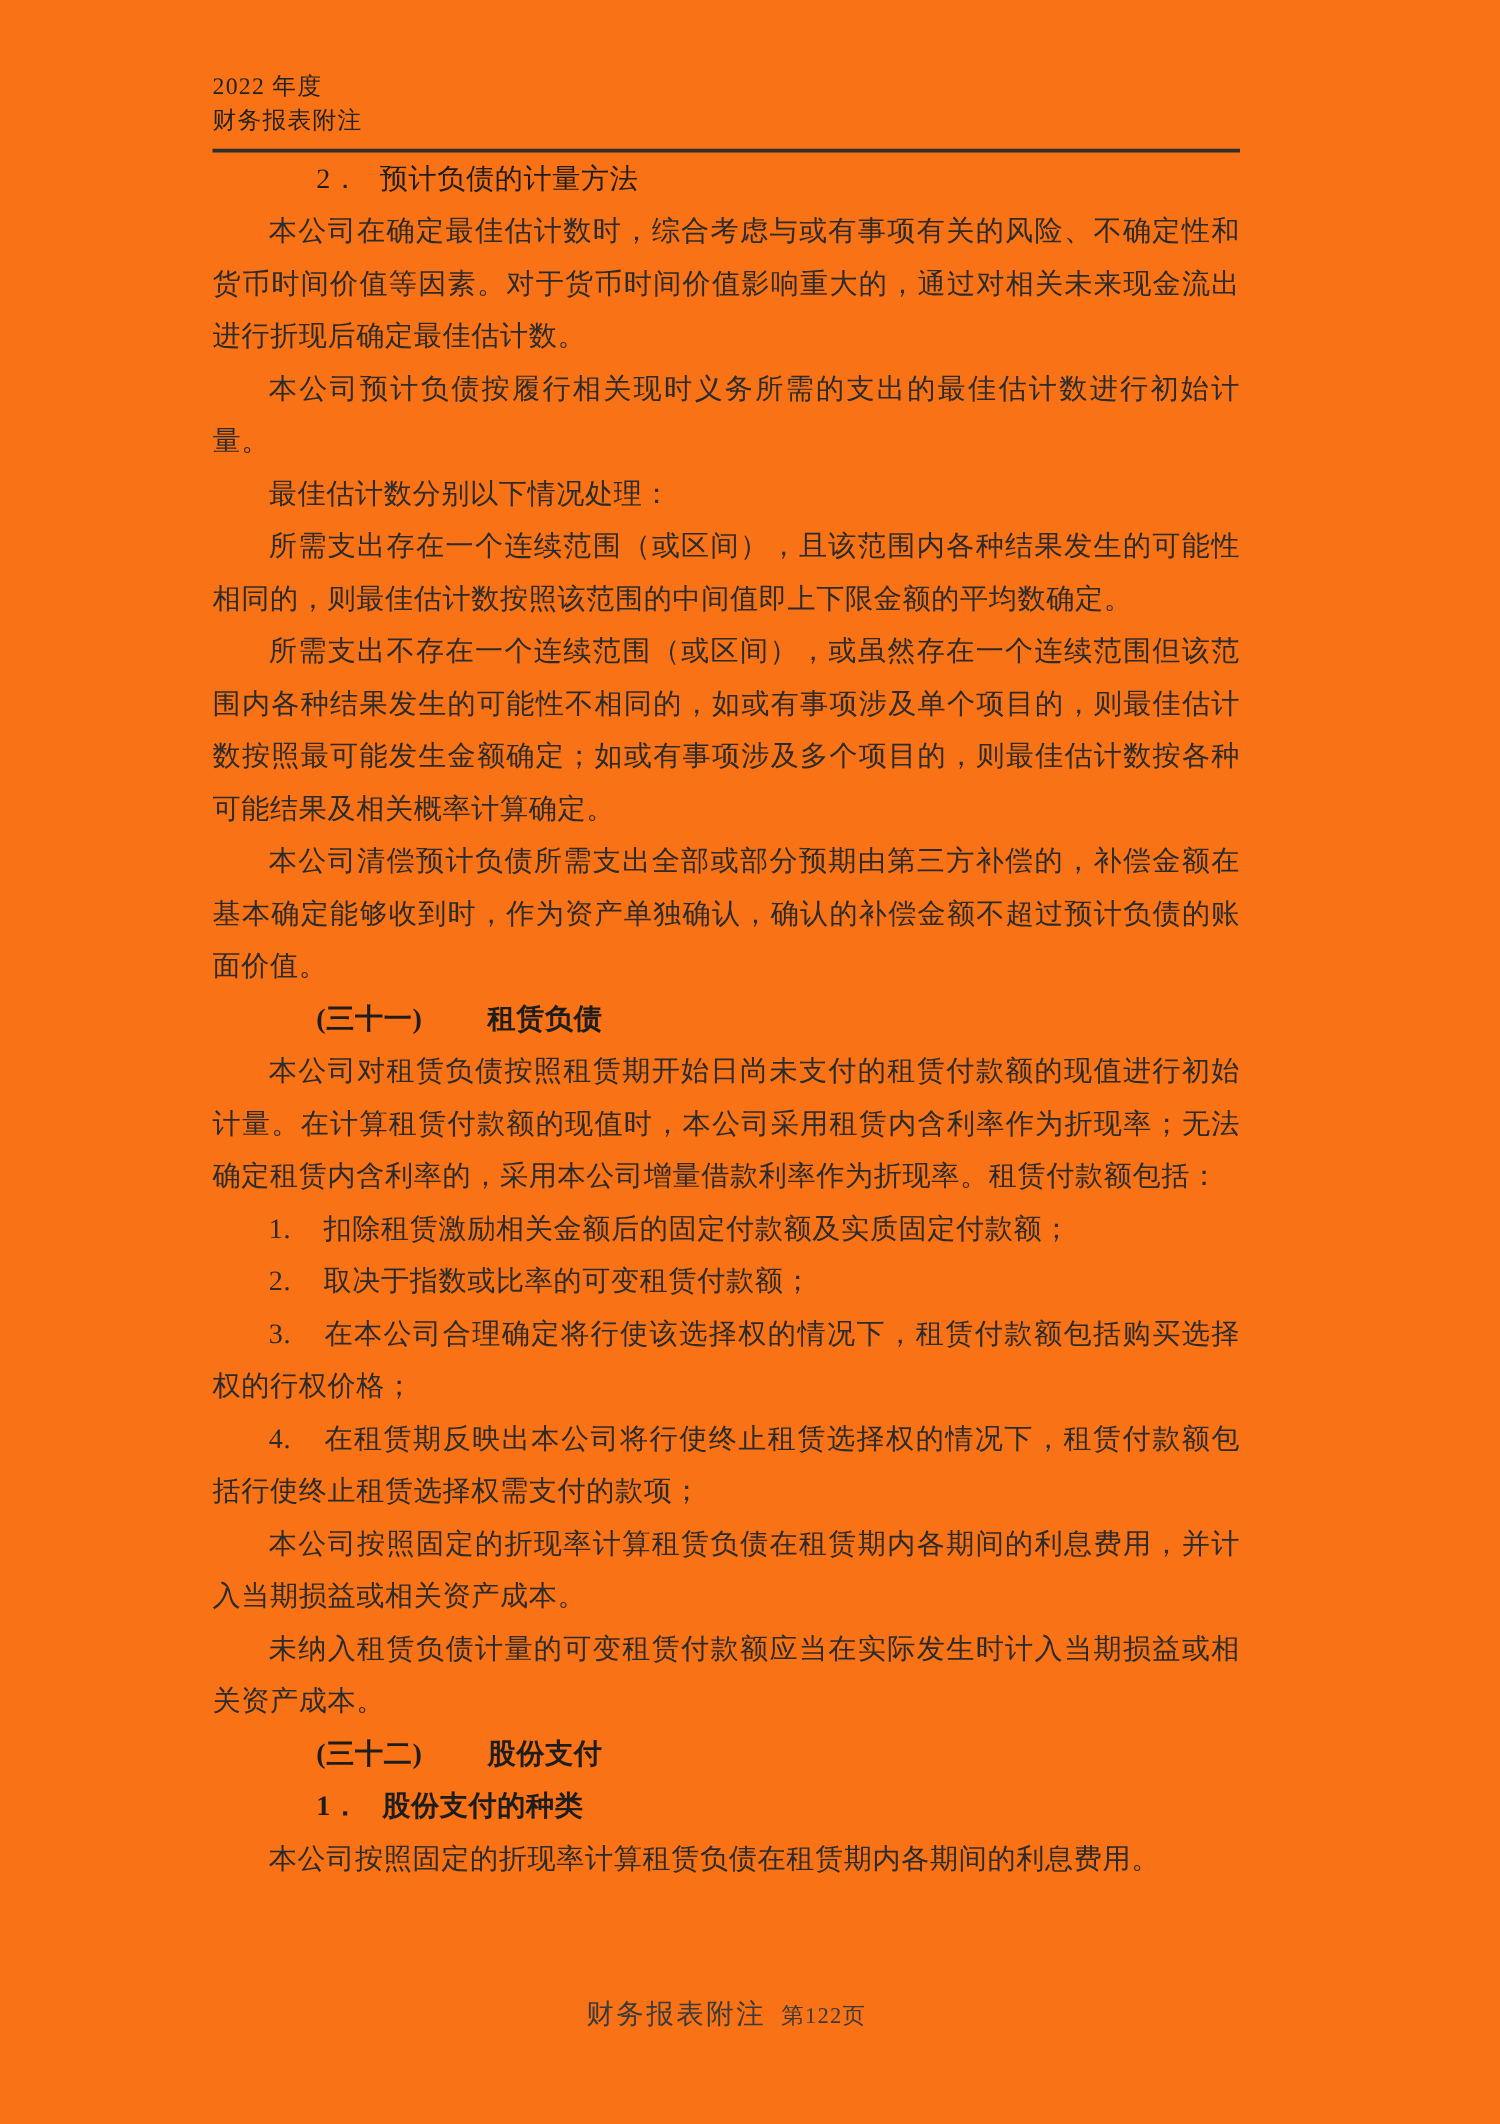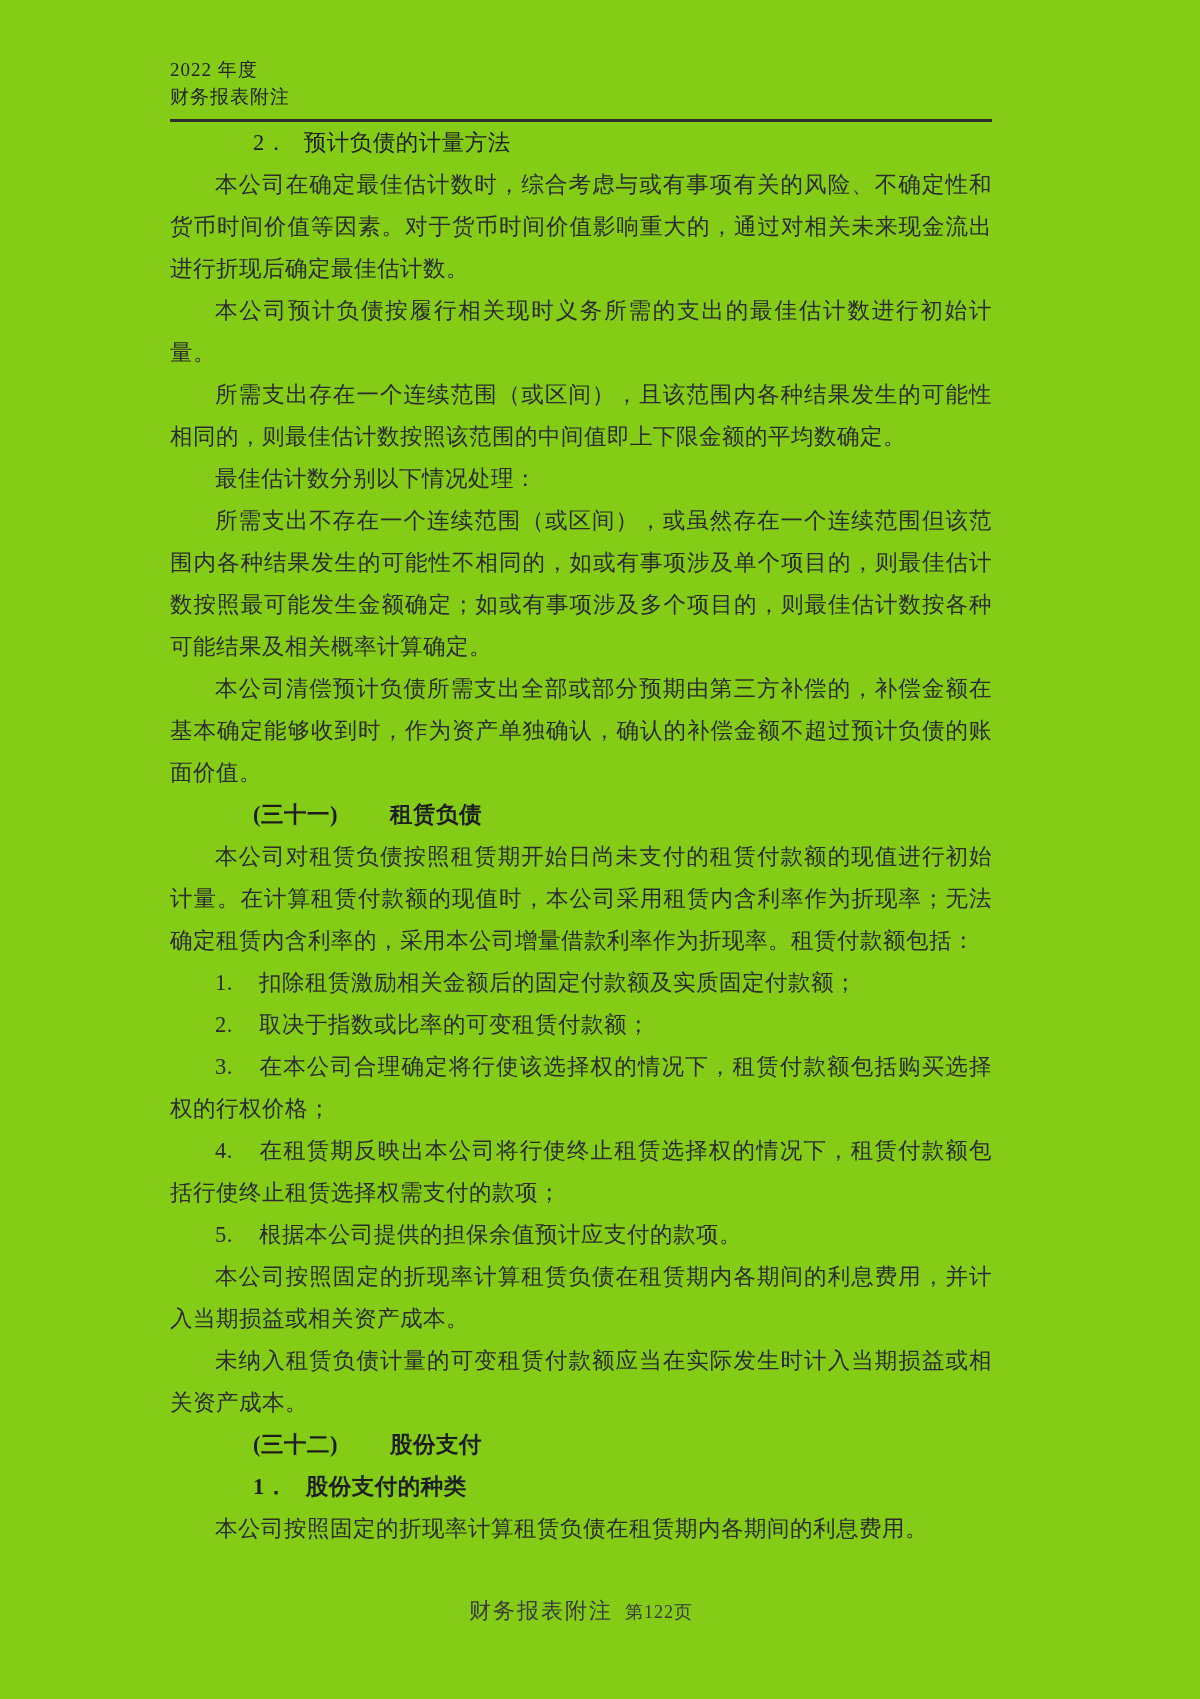--- a/index.html
+++ b/index.html
@@ -11,21 +11,21 @@
     height: 1699px;
     background: #f7f6f4;
     font-family: "Liberation Serif", "DejaVu Serif", serif;
     color: #2b2b2b;
   }
   .page {
     box-sizing: border-box;
     width: 1200px;
     height: 1699px;
     padding: 0 208px 0 170px;
-    background: #84cc16;
+    background: #f97316;
     display: flex;
     flex-direction: column;
     overflow: hidden;
   }
   
   .page-header {
     padding-top: 56px;
     font-size: 19px;
     line-height: 27px;
     color: #222;
@@ -107,34 +107,33 @@
     <div>财务报表附注</div>
   </div>
   <div class="header-rule"></div>
 
   <div class="content">
 
     <p class="doc-heading"><span class="h-num">2．</span><span>预计负债的计量方法</span></p>
 
     <p>本公司在确定最佳估计数时，综合考虑与或有事项有关的风险、不确定性和货币时间价值等因素。对于货币时间价值影响重大的，通过对相关未来现金流出进行折现后确定最佳估计数。</p>
     <p>本公司预计负债按履行相关现时义务所需的支出的最佳估计数进行初始计量。</p>
+    <p>最佳估计数分别以下情况处理：</p>
     <p>所需支出存在一个连续范围（或区间），且该范围内各种结果发生的可能性相同的，则最佳估计数按照该范围的中间值即上下限金额的平均数确定。</p>
-    <p>最佳估计数分别以下情况处理：</p>
     <p>所需支出不存在一个连续范围（或区间），或虽然存在一个连续范围但该范围内各种结果发生的可能性不相同的，如或有事项涉及单个项目的，则最佳估计数按照最可能发生金额确定；如或有事项涉及多个项目的，则最佳估计数按各种可能结果及相关概率计算确定。</p>
     <p>本公司清偿预计负债所需支出全部或部分预期由第三方补偿的，补偿金额在基本确定能够收到时，作为资产单独确认，确认的补偿金额不超过预计负债的账面价值。</p>
 
     <p class="section-heading"><span class="sec-num">(三十一)</span><span>租赁负债</span></p>
 
     <p>本公司对租赁负债按照租赁期开始日尚未支付的租赁付款额的现值进行初始计量。在计算租赁付款额的现值时，本公司采用租赁内含利率作为折现率；无法确定租赁内含利率的，采用本公司增量借款利率作为折现率。租赁付款额包括：</p>
 
     <p class="list-item"><span class="item-num">1.</span><span>扣除租赁激励相关金额后的固定付款额及实质固定付款额；</span></p>
     <p class="list-item"><span class="item-num">2.</span><span>取决于指数或比率的可变租赁付款额；</span></p>
     <p class="list-item"><span class="item-num">3.</span><span>在本公司合理确定将行使该选择权的情况下，租赁付款额包括购买选择权的行权价格；</span></p>
     <p class="list-item"><span class="item-num">4.</span><span>在租赁期反映出本公司将行使终止租赁选择权的情况下，租赁付款额包括行使终止租赁选择权需支付的款项；</span></p>
-    <p class="list-item"><span class="item-num">5.</span><span>根据本公司提供的担保余值预计应支付的款项。</span></p>
 
     <p>本公司按照固定的折现率计算租赁负债在租赁期内各期间的利息费用，并计入当期损益或相关资产成本。</p>
     <p>未纳入租赁负债计量的可变租赁付款额应当在实际发生时计入当期损益或相关资产成本。</p>
 
     <p class="section-heading"><span class="sec-num">(三十二)</span><span>股份支付</span></p>
 
     <p class="sub-heading"><span class="h-num">1．</span><span>股份支付的种类</span></p>
 
     <p>本公司按照固定的折现率计算租赁负债在租赁期内各期间的利息费用。</p>
 

